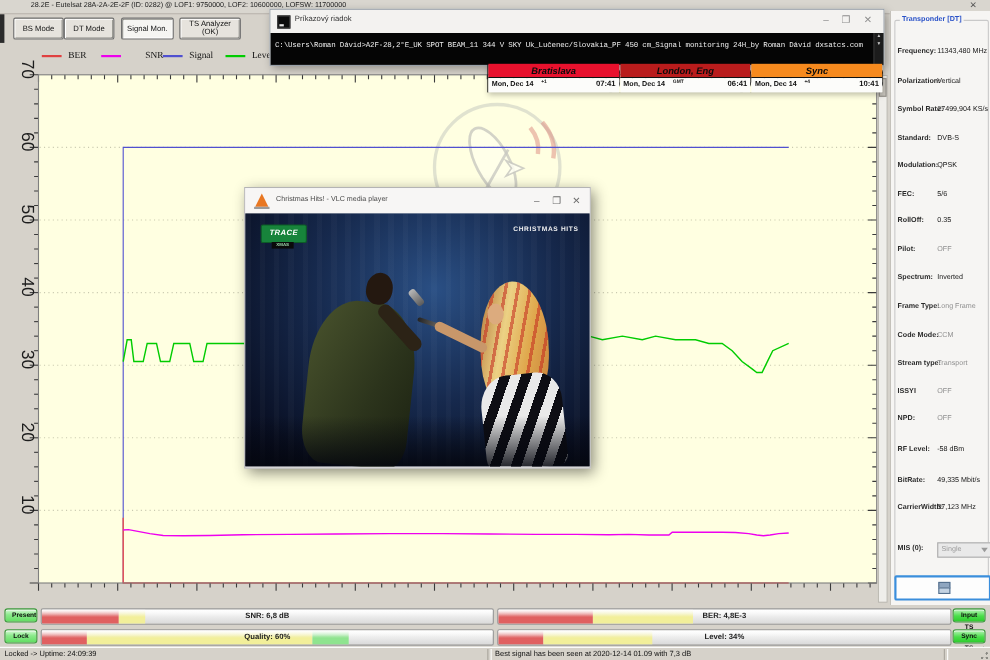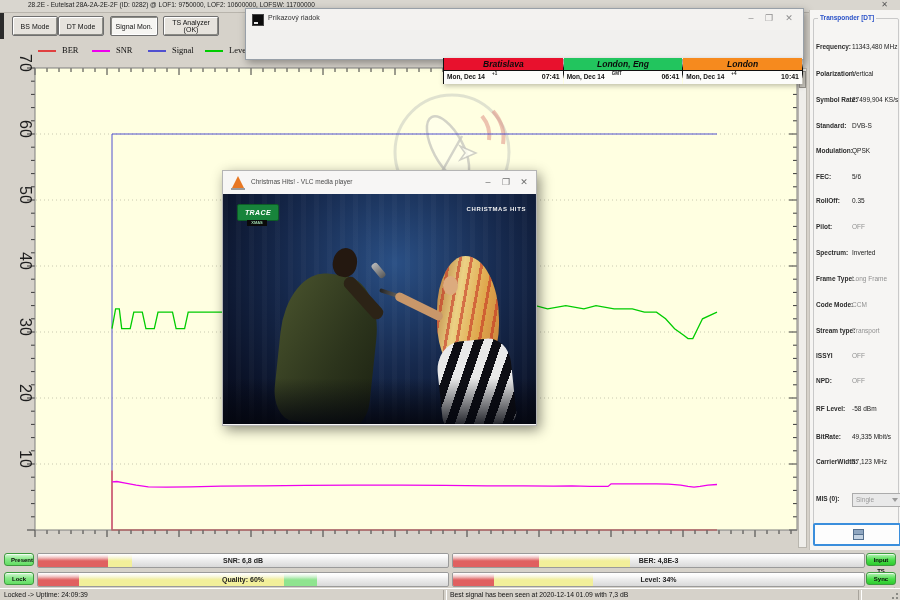--- a/index.html
+++ b/index.html
@@ -118,21 +118,21 @@
   </div>
 
   <div class="chart-region">
     <div id="legend">
         <div class="leg-item" style="left: 38px; width: 55px;">
           <span class="leg-line" style="left: 0px; background: rgb(224, 64, 64);"></span>
           <span class="leg-lbl" style="left: 24px;">BER</span>
         </div>
         <div class="leg-item" style="left: 92px; width: 55px;">
           <span class="leg-line" style="left: 0px; background: rgb(238, 0, 238);"></span>
-          <span class="leg-lbl" style="left: 24px;">SNR</span>
+          <span class="leg-lbl" style="left: 40px;">SNR</span>
         </div>
         <div class="leg-item" style="left: 148px; width: 55px;">
           <span class="leg-line" style="left: 0px; background: rgb(80, 80, 208);"></span>
           <span class="leg-lbl" style="left: 24px;">Signal</span>
         </div>
         <div class="leg-item" style="left: 205px; width: 55px;">
           <span class="leg-line" style="left: 0px; background: rgb(0, 204, 0);"></span>
           <span class="leg-lbl" style="left: 24px;">Level</span>
         </div>
       </div>
@@ -407,41 +407,48 @@
   </div>
 
   <div class="cmd-window">
     <div class="cmd-titlebar">
       <span class="cmd-icon"></span>
       <span class="cmd-title">Príkazový riadok</span>
       <span class="wc" style="right:44px;">–</span>
       <span class="wc" style="right:26px;">❐</span>
       <span class="wc" style="right:6px;">✕</span>
     </div>
+    <div class="cmd-console">
+      <span class="cmd-line">C:\Users\Roman Dávid&gt;A2F-28,2°E_UK SPOT BEAM_11 344 V SKY Uk_Lučenec/Slovakia_PF 450 cm_Signal monitoring 24H_by Roman Dávid dxsatcs.com</span>
+      <div class="cmd-scroll">
+        <span>▴</span>
+        <span>▾</span>
+      </div>
+    </div>
   </div>
 
   <div id="clocks">
       <div class="clk-col">
         <div class="clk-head" style="background: rgb(232, 17, 45);">Bratislava</div>
         <div class="clk-time">
           <span class="clk-date">Mon, Dec 14</span>
           <span class="clk-off">+1</span>
           <span class="clk-hhmm">07:41</span>
         </div>
       </div>
       <div class="clk-col">
-        <div class="clk-head" style="background: #22c55e;">London, Eng</div>
+        <div class="clk-head" style="background: #b91c1c;">London, Eng</div>
         <div class="clk-time">
           <span class="clk-date">Mon, Dec 14</span>
           <span class="clk-off">GMT</span>
           <span class="clk-hhmm">06:41</span>
         </div>
       </div>
       <div class="clk-col">
-        <div class="clk-head" style="background: rgb(246, 138, 30);">London</div>
+        <div class="clk-head" style="background: rgb(246, 138, 30);">Sync</div>
         <div class="clk-time">
           <span class="clk-date">Mon, Dec 14</span>
           <span class="clk-off">+4</span>
           <span class="clk-hhmm">10:41</span>
         </div>
       </div>
     </div>
 
   <div class="vlc-window">
     <div class="vlc-titlebar">

